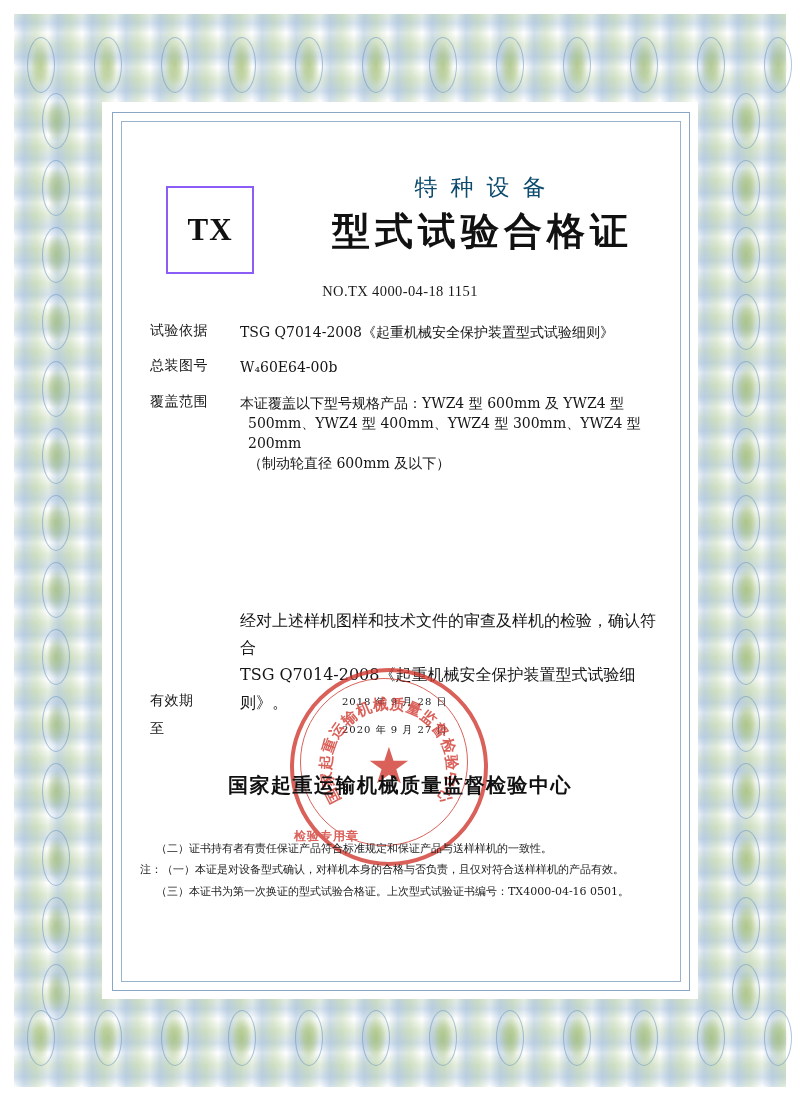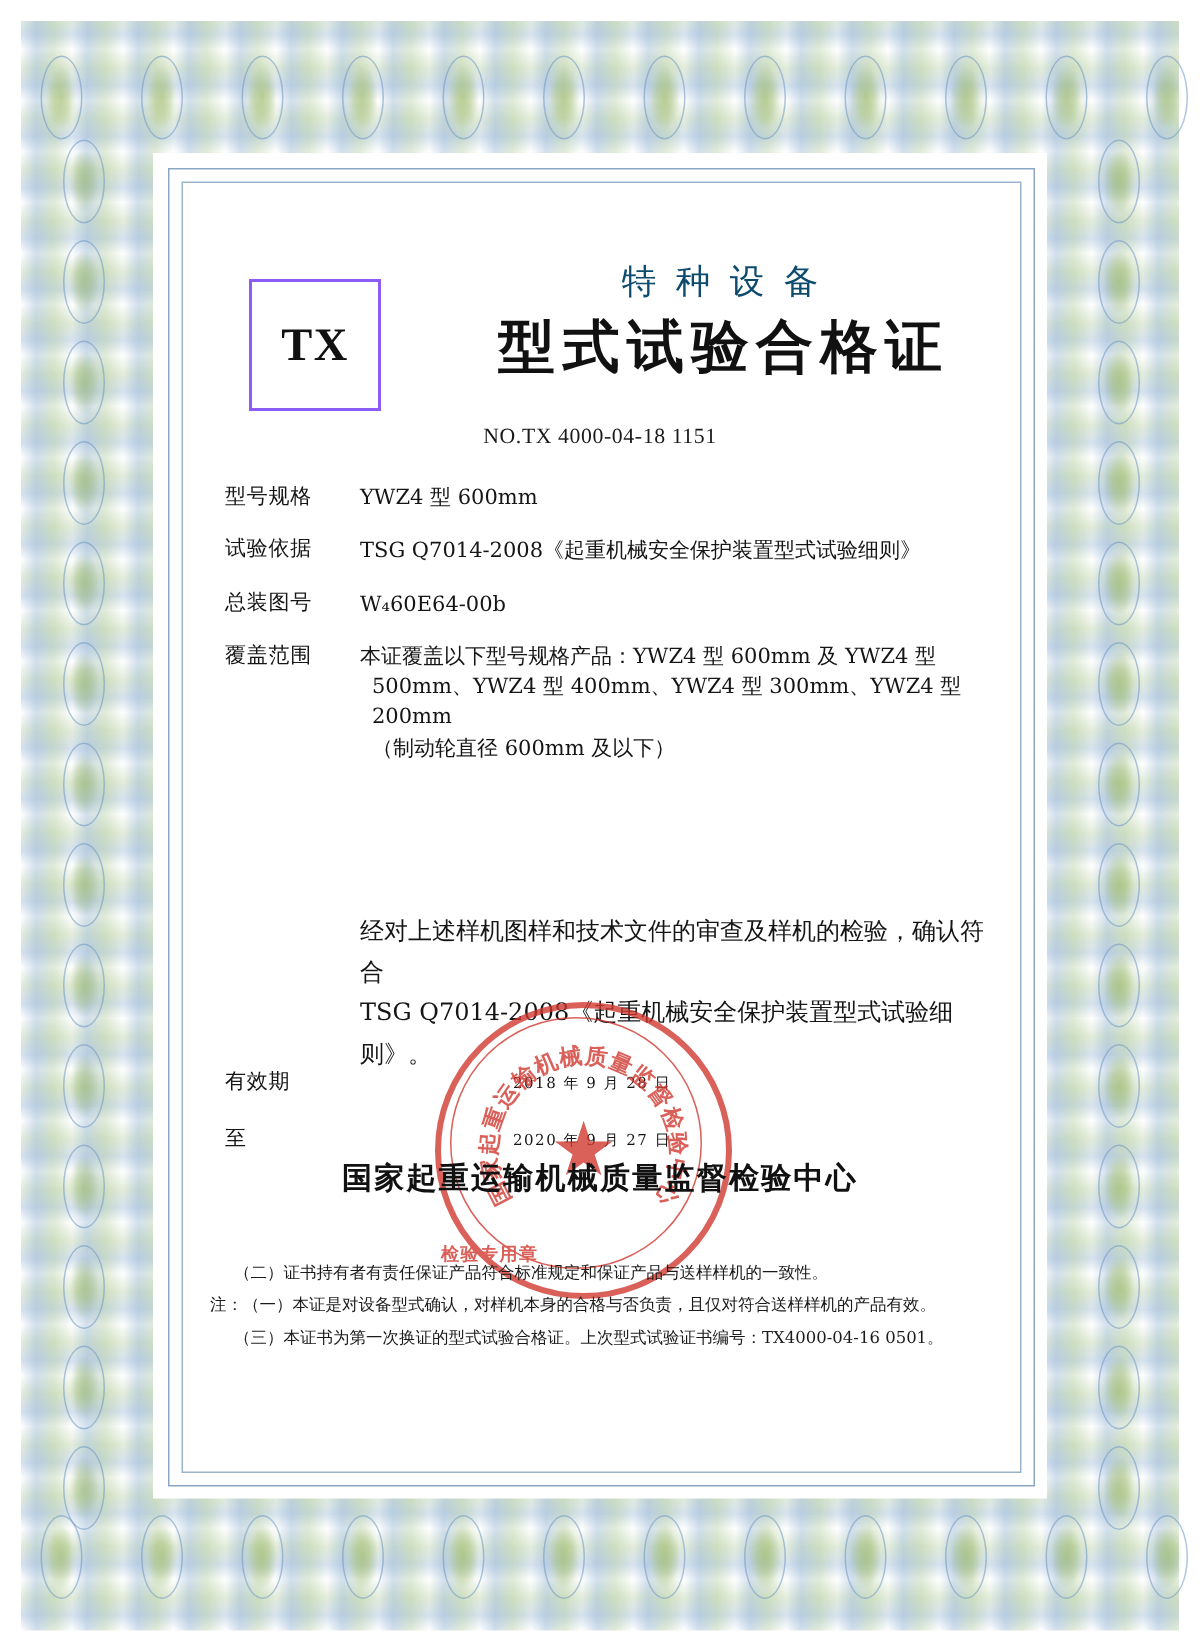--- a/index.html
+++ b/index.html
@@ -183,21 +183,20 @@
   .validity {
     position: absolute;
     left: 150px;
     top: 692px;
     width: 480px;
   }
   .vrow {
     display: flex;
     align-items: baseline;
     margin-bottom: 10px;
-    margin-top: 20px;
   }
   .vrow .vlbl {
     width: 86px;
     flex: 0 0 86px;
     font-family: "DejaVu Serif", serif;
     font-size: 14px;
     letter-spacing: 0.5px;
     color: #151515;
   }
   .vrow .vval {
@@ -358,24 +357,20 @@
 
   <div class="tx-box">
     <span>TX</span>
   </div>
   <div class="title-sub">特种设备</div>
   <div class="title-main">型式试验合格证</div>
   <div class="cert-no">NO.TX 4000-04-18 1151</div>
 
   <div class="fields">
     <div class="row">
-      <div class="lbl">型号规格</div>
-      <div class="val">YWZ4 型 600mm</div>
-    </div>
-    <div class="row">
       <div class="lbl">试验依据</div>
       <div class="val">TSG Q7014-2008《起重机械安全保护装置型式试验细则》</div>
     </div>
     <div class="row">
       <div class="lbl">总装图号</div>
       <div class="val">W₄60E64-00b</div>
     </div>
     <div class="row">
       <div class="lbl">覆盖范围</div>
       <div class="val cover-lines">

